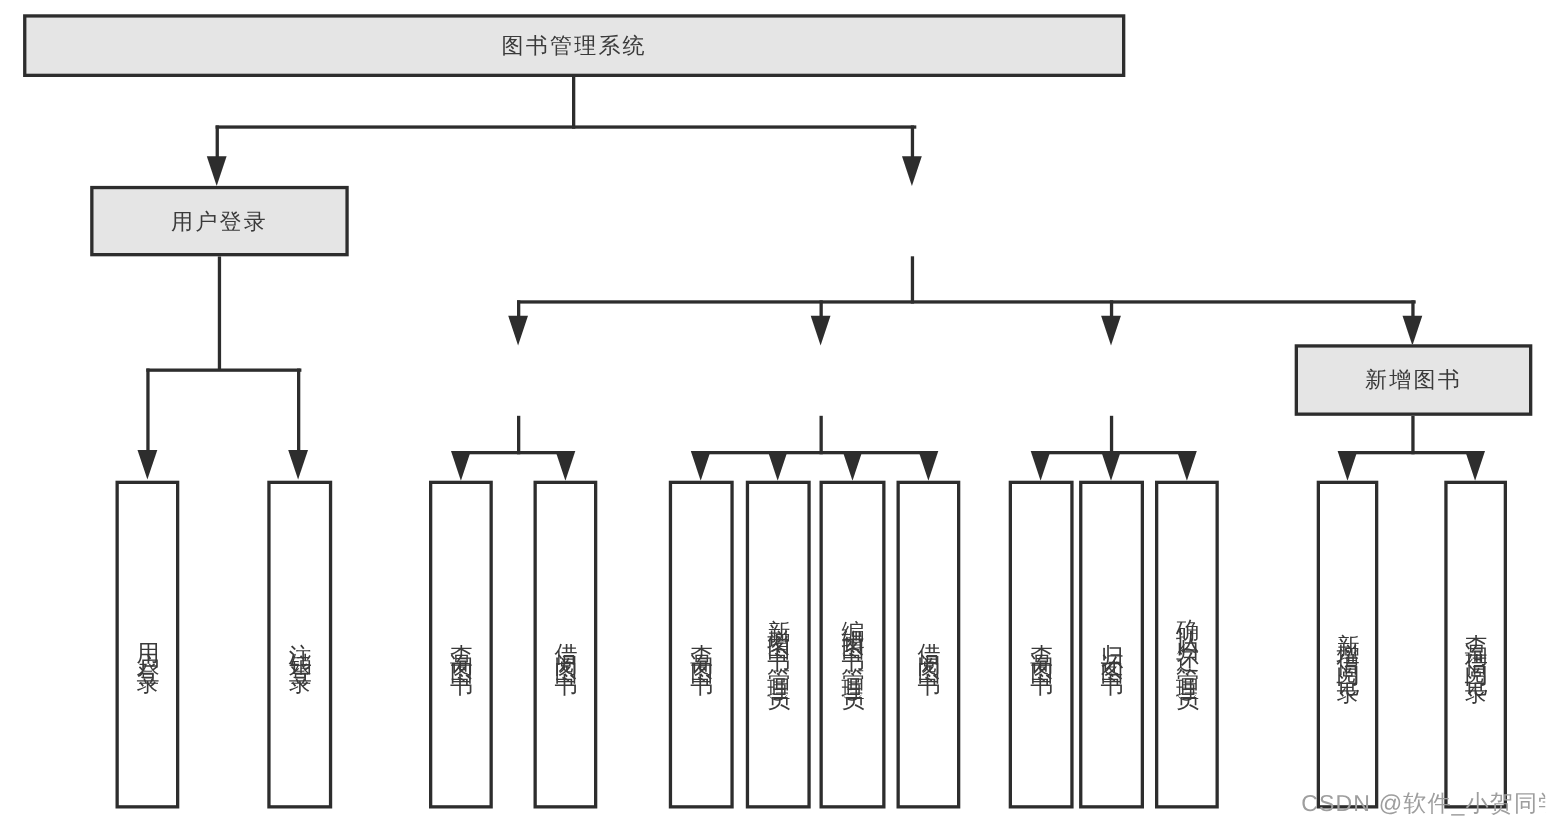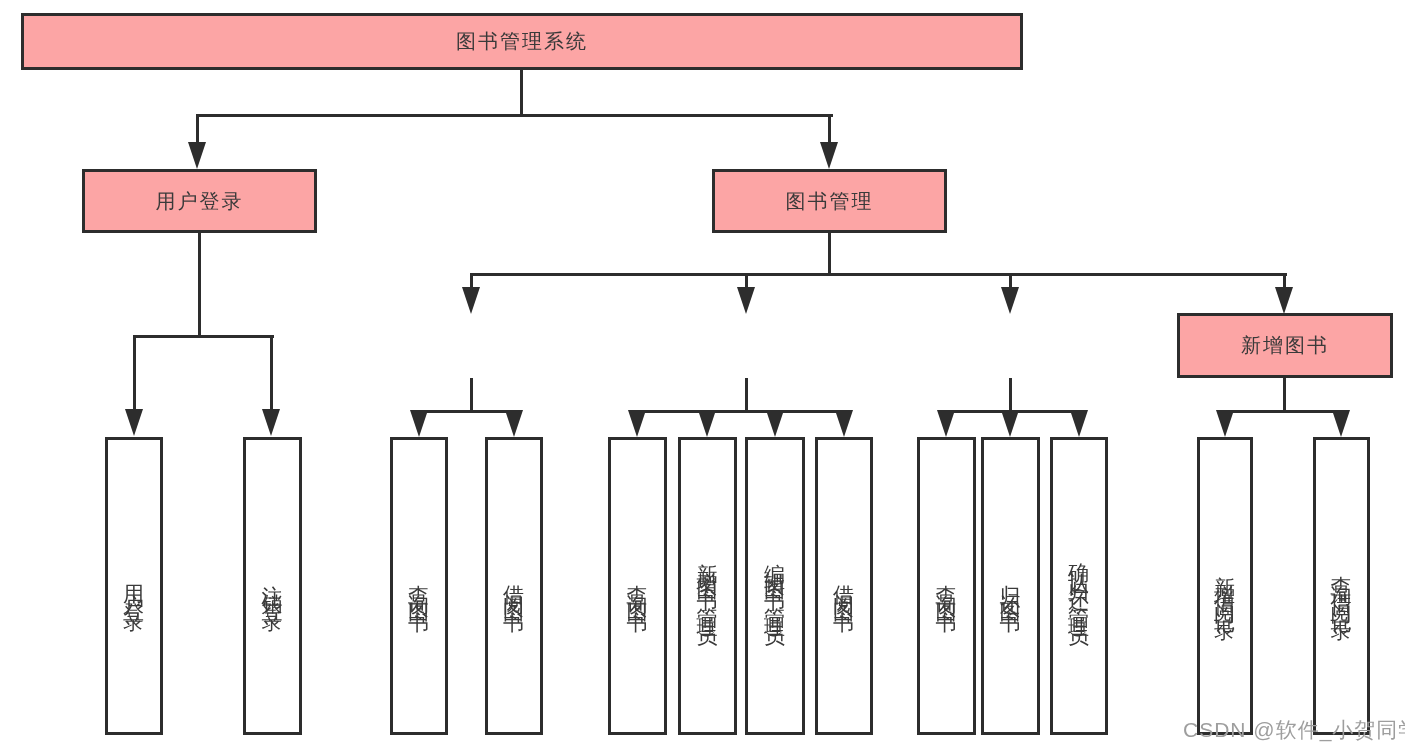--- a/index.html
+++ b/index.html
@@ -8,21 +8,21 @@
     width: 1405px;
     height: 747px;
     background: #ffffff;
     overflow: hidden;
     font-family: "Liberation Sans", sans-serif;
   }
   .hbox {
     position: absolute;
     box-sizing: border-box;
     border: 3px solid #2d2d2d;
-    background: #fca5a5;
+    background: #e5e5e5;
     display: flex;
     align-items: center;
     justify-content: center;
     font-size: 20px;
     color: #3a3a3a;
     letter-spacing: 2px;
     z-index: 2;
   }
   .vbox {
     position: absolute;
@@ -81,23 +81,20 @@
 
   <div class="line" style="left:520px; top:68px; width:3px; height:49px;"></div>
   <div class="line" style="left:196px; top:114px; width:637px; height:3px;"></div>
   <div class="line" style="left:196px; top:114px; width:3px; height:31px;"></div>
   <div class="arrow" style="left:188px; top:142px;"></div>
   <div class="line" style="left:828px; top:114px; width:3px; height:31px;"></div>
   <div class="arrow" style="left:820px; top:142px;"></div>
 
   <div class="hbox" style="left:82px; top:169px; width:235px; height:64px;">
     <span>用户登录</span>
-  </div>
-  <div class="hbox" style="left:712px; top:169px; width:235px; height:64px;">
-    <span>图书管理</span>
   </div>
 
   <div class="line" style="left:198px; top:233px; width:3px; height:104px;"></div>
   <div class="line" style="left:133px; top:335px; width:141px; height:3px;"></div>
   <div class="line" style="left:133px; top:335px; width:3px; height:76px;"></div>
   <div class="arrow" style="left:125px; top:409px;"></div>
   <div class="line" style="left:270px; top:335px; width:3px; height:76px;"></div>
   <div class="arrow" style="left:262px; top:409px;"></div>
 
   <div class="line" style="left:828px; top:233px; width:3px; height:43px;"></div>

